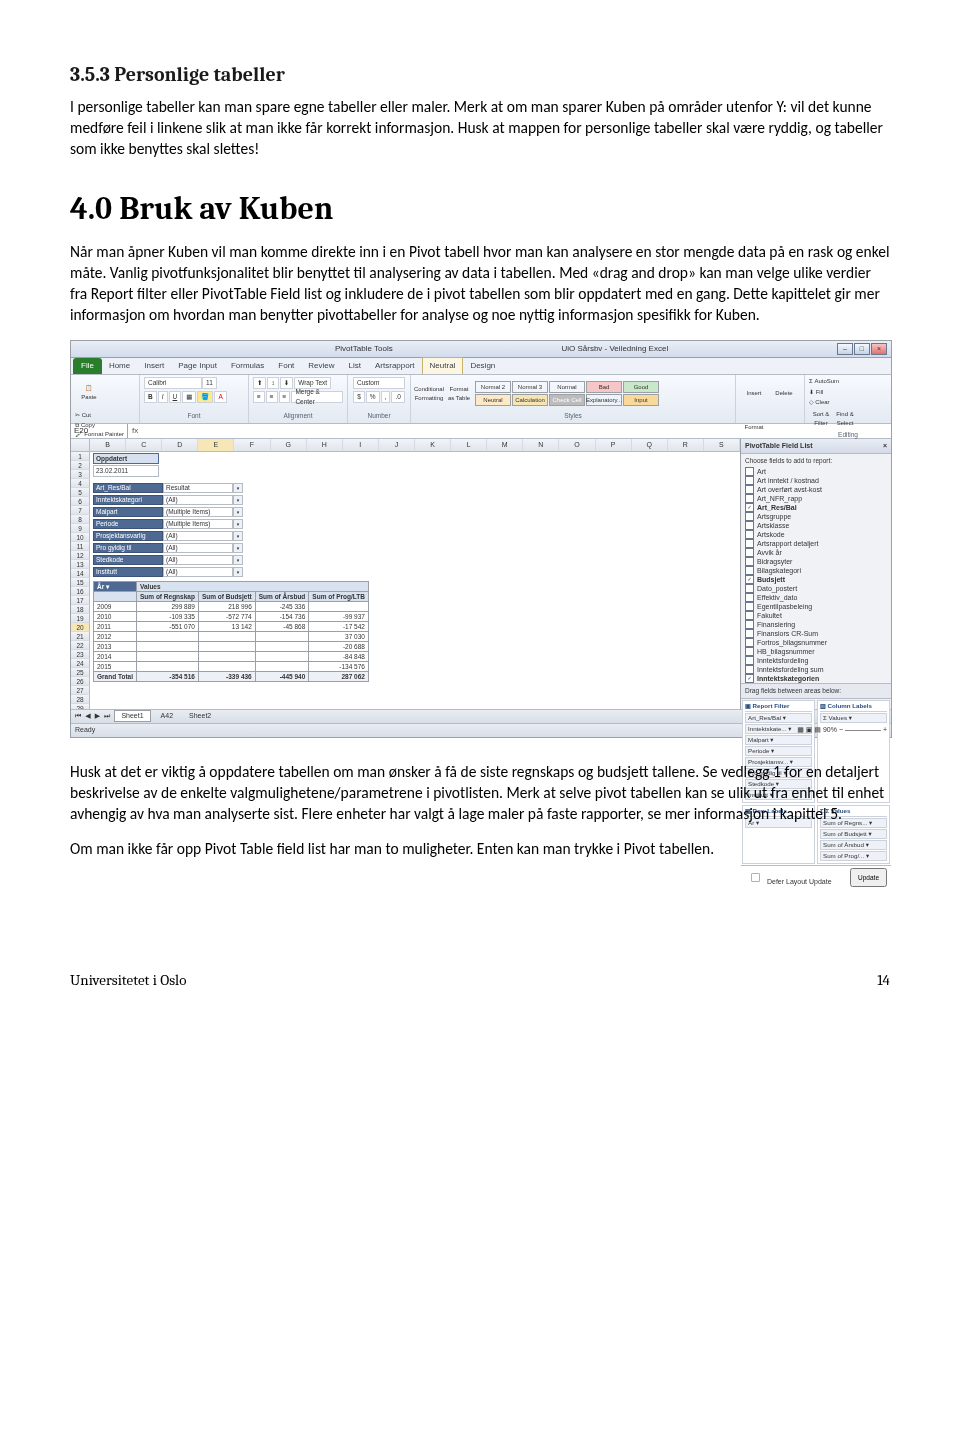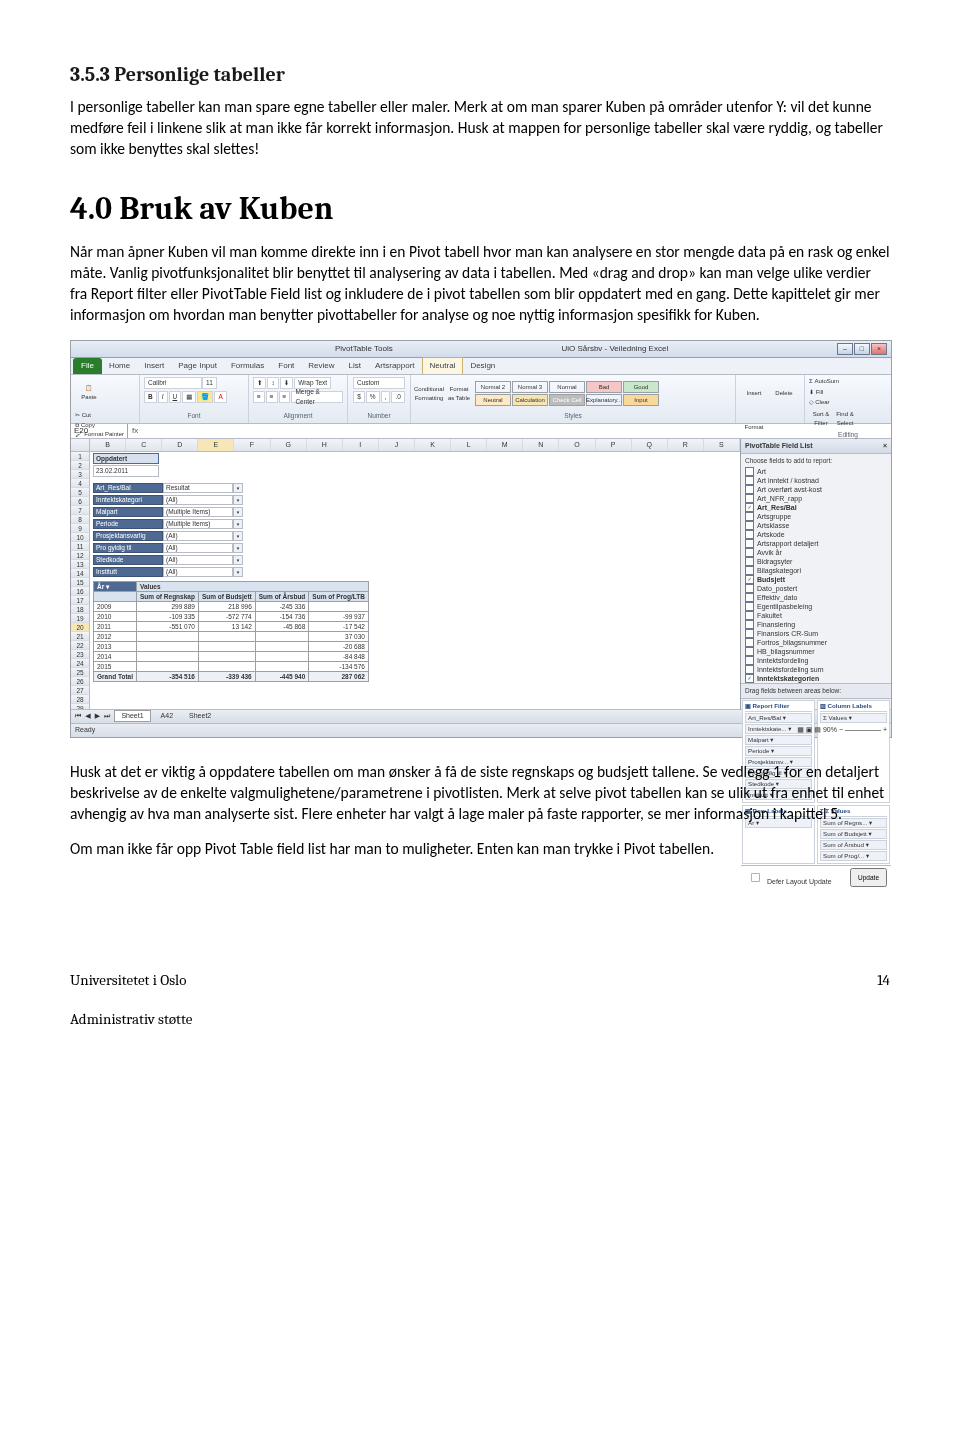--- a/index.html
+++ b/index.html
@@ -937,20 +937,19 @@
     </div>
   </div>
 </div>
 
 <p>Husk at det er viktig å oppdatere tabellen om man ønsker å få de siste regnskaps og budsjett tallene. Se vedlegg 1 for en detaljert beskrivelse av de enkelte valgmulighetene/parametrene i pivotlisten. Merk at selve pivot tabellen kan se ulik ut fra enhet til enhet avhengig av hva man analyserte sist. Flere enheter har valgt å lage maler på faste rapporter, se mer informasjon i kapittel 5.</p>
 <p>Om man ikke får opp Pivot Table field list har man to muligheter. Enten kan man trykke i Pivot tabellen.</p>
 
 <div class="footer">
   <div class="col">
     <div>Universitetet i Oslo</div>
-    <div class="row2">Administrativ støtte</div>
   </div>
   <div class="col c2">
   </div>
   <div class="col c3">
     <div>14</div>
   </div>
 </div>
 
 </body></html>

